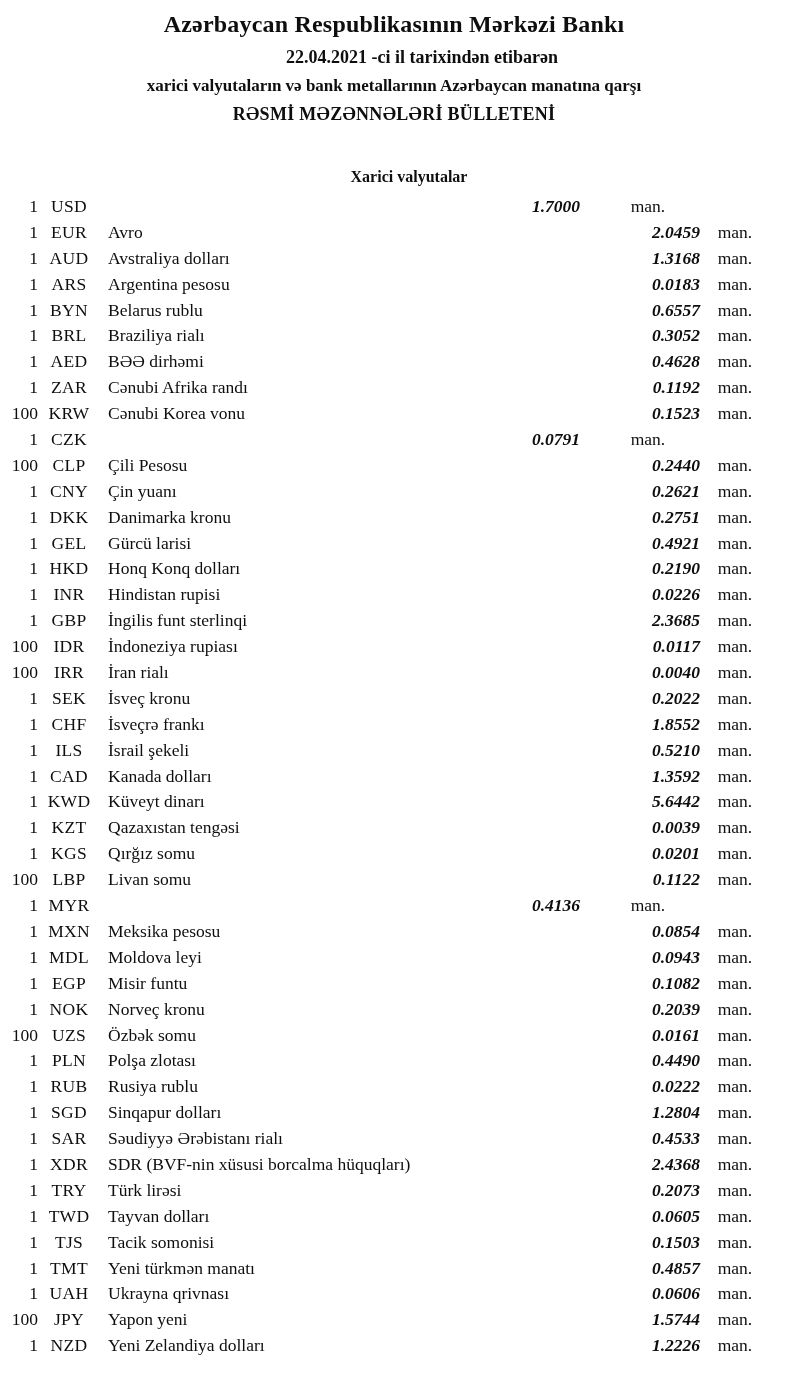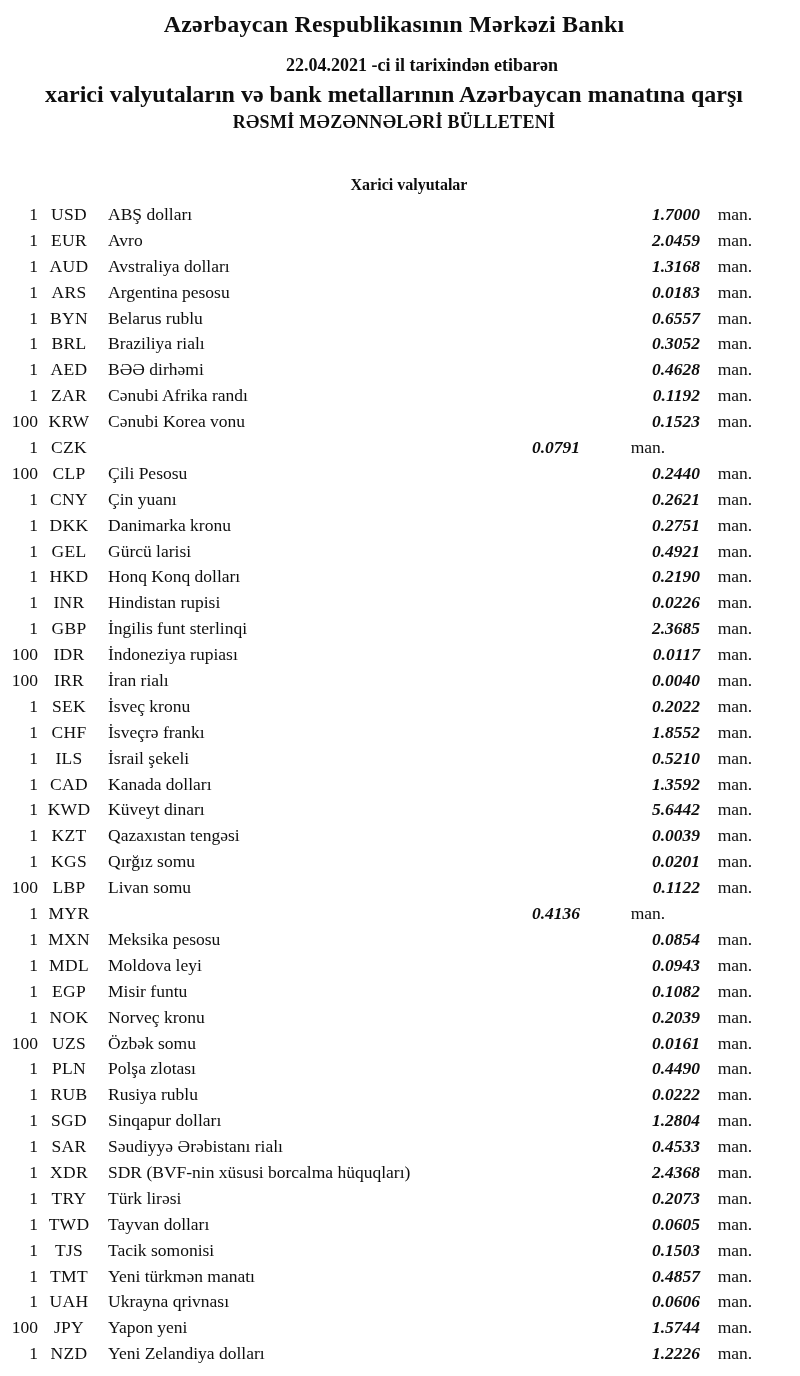--- a/index.html
+++ b/index.html
@@ -7,24 +7,24 @@
     width:788px;height:1376px;overflow:hidden;background:#ffffff;
     font-family:"Liberation Serif",serif;color:#0e0e0e;
     -webkit-font-smoothing:antialiased;
   }
   .doc-title{
     font-size:24px;font-weight:bold;text-align:center;
     margin:10px 0 0 0;line-height:28px;letter-spacing:0.2px;
   }
   .doc-date{
     font-size:18px;font-weight:bold;text-align:center;
-    margin-top:16px;line-height:22px;padding-left:56px;
+    margin-top:8px;line-height:22px;padding-left:56px;
   }
   .doc-scope{
-    font-size:24px;font-weight:bold;text-align:center;
+    font-size:17px;font-weight:bold;text-align:center;
     margin-top:7px;line-height:22px;
   }
   .doc-bulletin{
     font-size:18px;font-weight:bold;text-align:center;
     margin-top:6px;line-height:22px;letter-spacing:0.3px;
   }
   .section-title{
     font-size:16px;font-weight:bold;text-align:center;
     margin:41px 0 0 0;line-height:22px;padding-left:30px;
   }
@@ -53,21 +53,20 @@
     <div class="doc-scope">xarici valyutaların və bank metallarının Azərbaycan manatına qarşı</div>
     <div class="doc-bulletin">RƏSMİ MƏZƏNNƏLƏRİ BÜLLETENİ</div>
   </header>
 
   <h2 class="section-title">Xarici valyutalar</h2>
 
   <div class="rate-table">
       <div class="rate-row">
     <span class="cell qty">1</span>
     <span class="cell code">USD</span>
-    <span class="cell name">ABŞ dolları</span>
     <span class="cell rate">1.7000</span>
     <span class="cell unit">man.</span>
   </div>
       <div class="rate-row">
     <span class="cell qty">1</span>
     <span class="cell code">EUR</span>
     <span class="cell name">Avro</span>
     <span class="cell rate">2.0459</span>
     <span class="cell unit">man.</span>
   </div>

